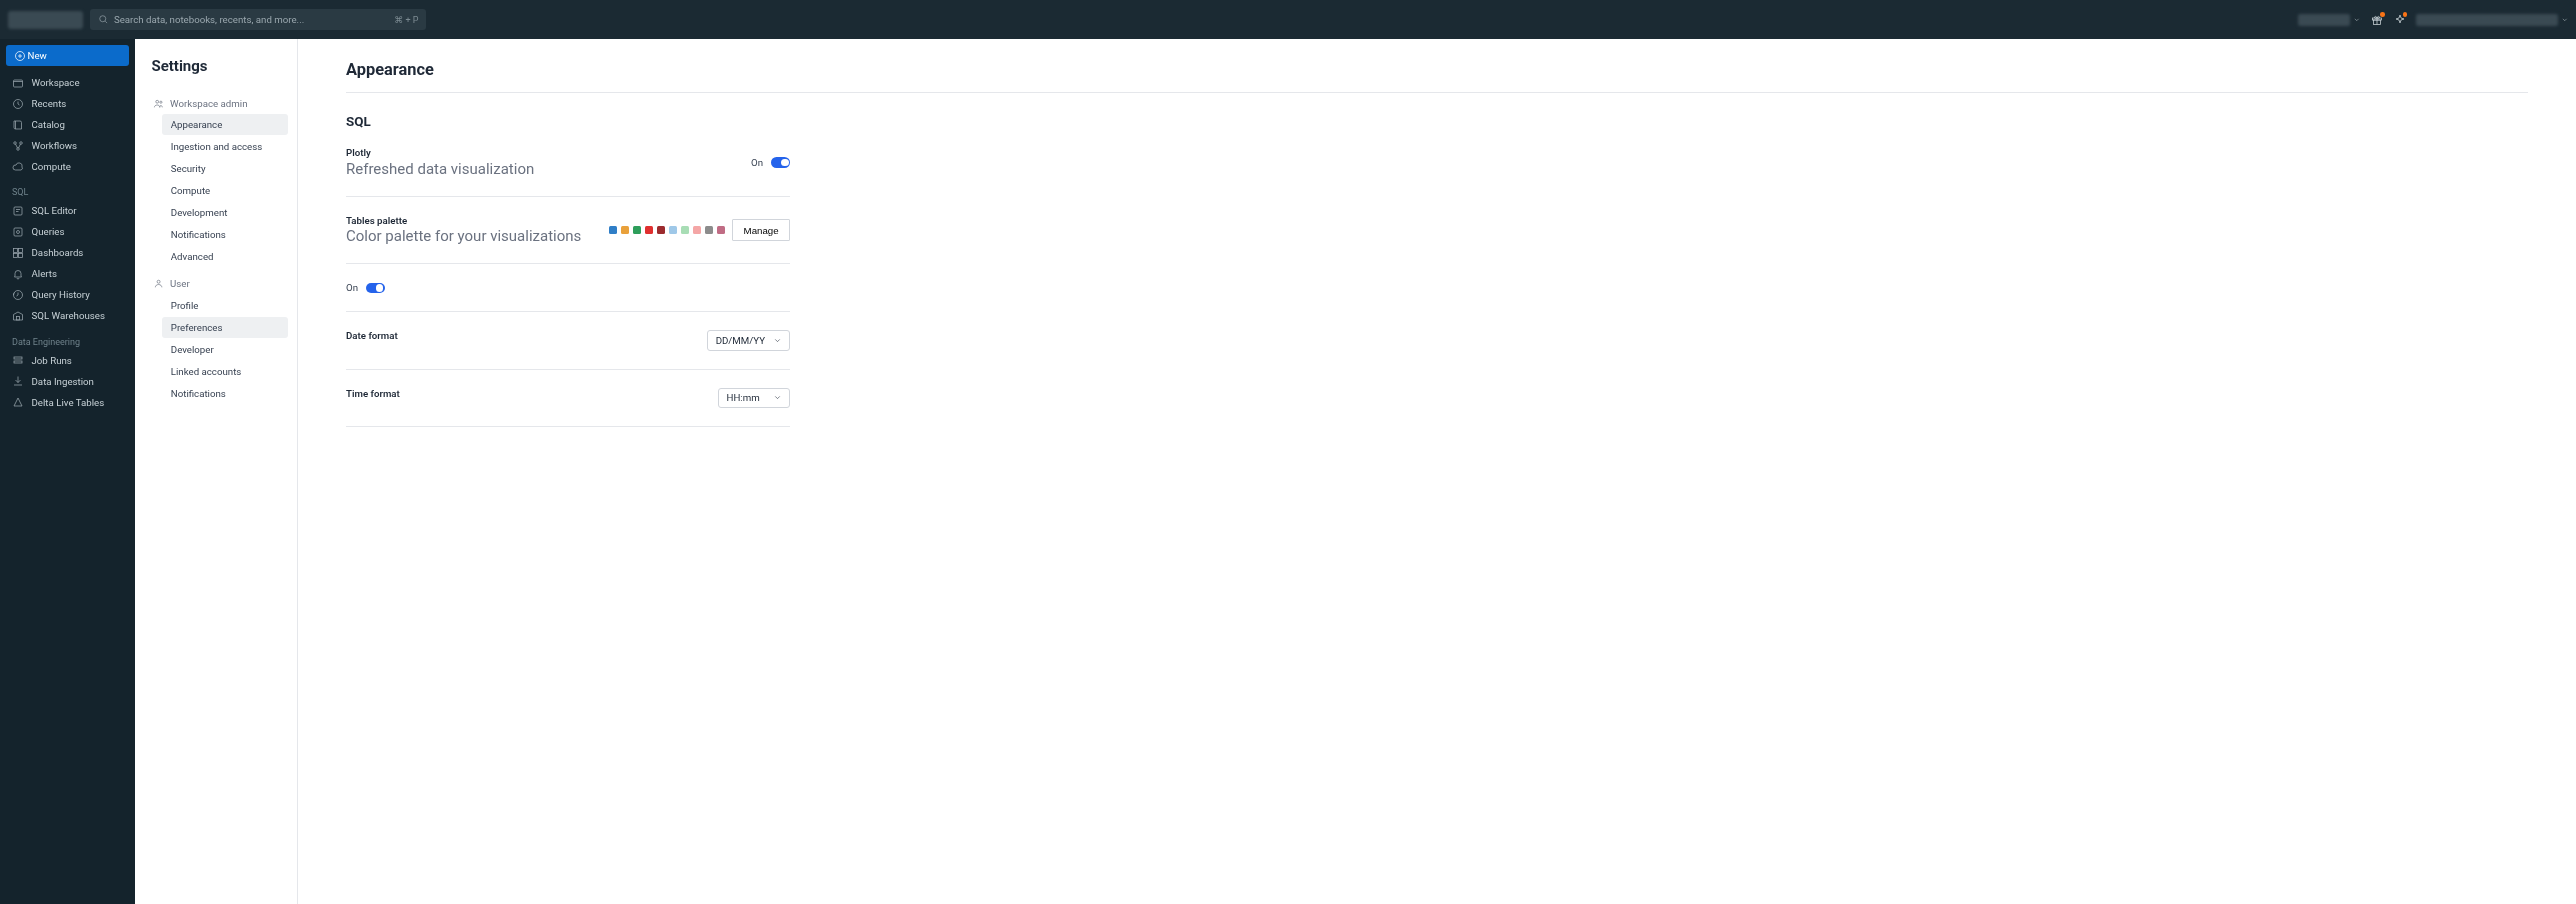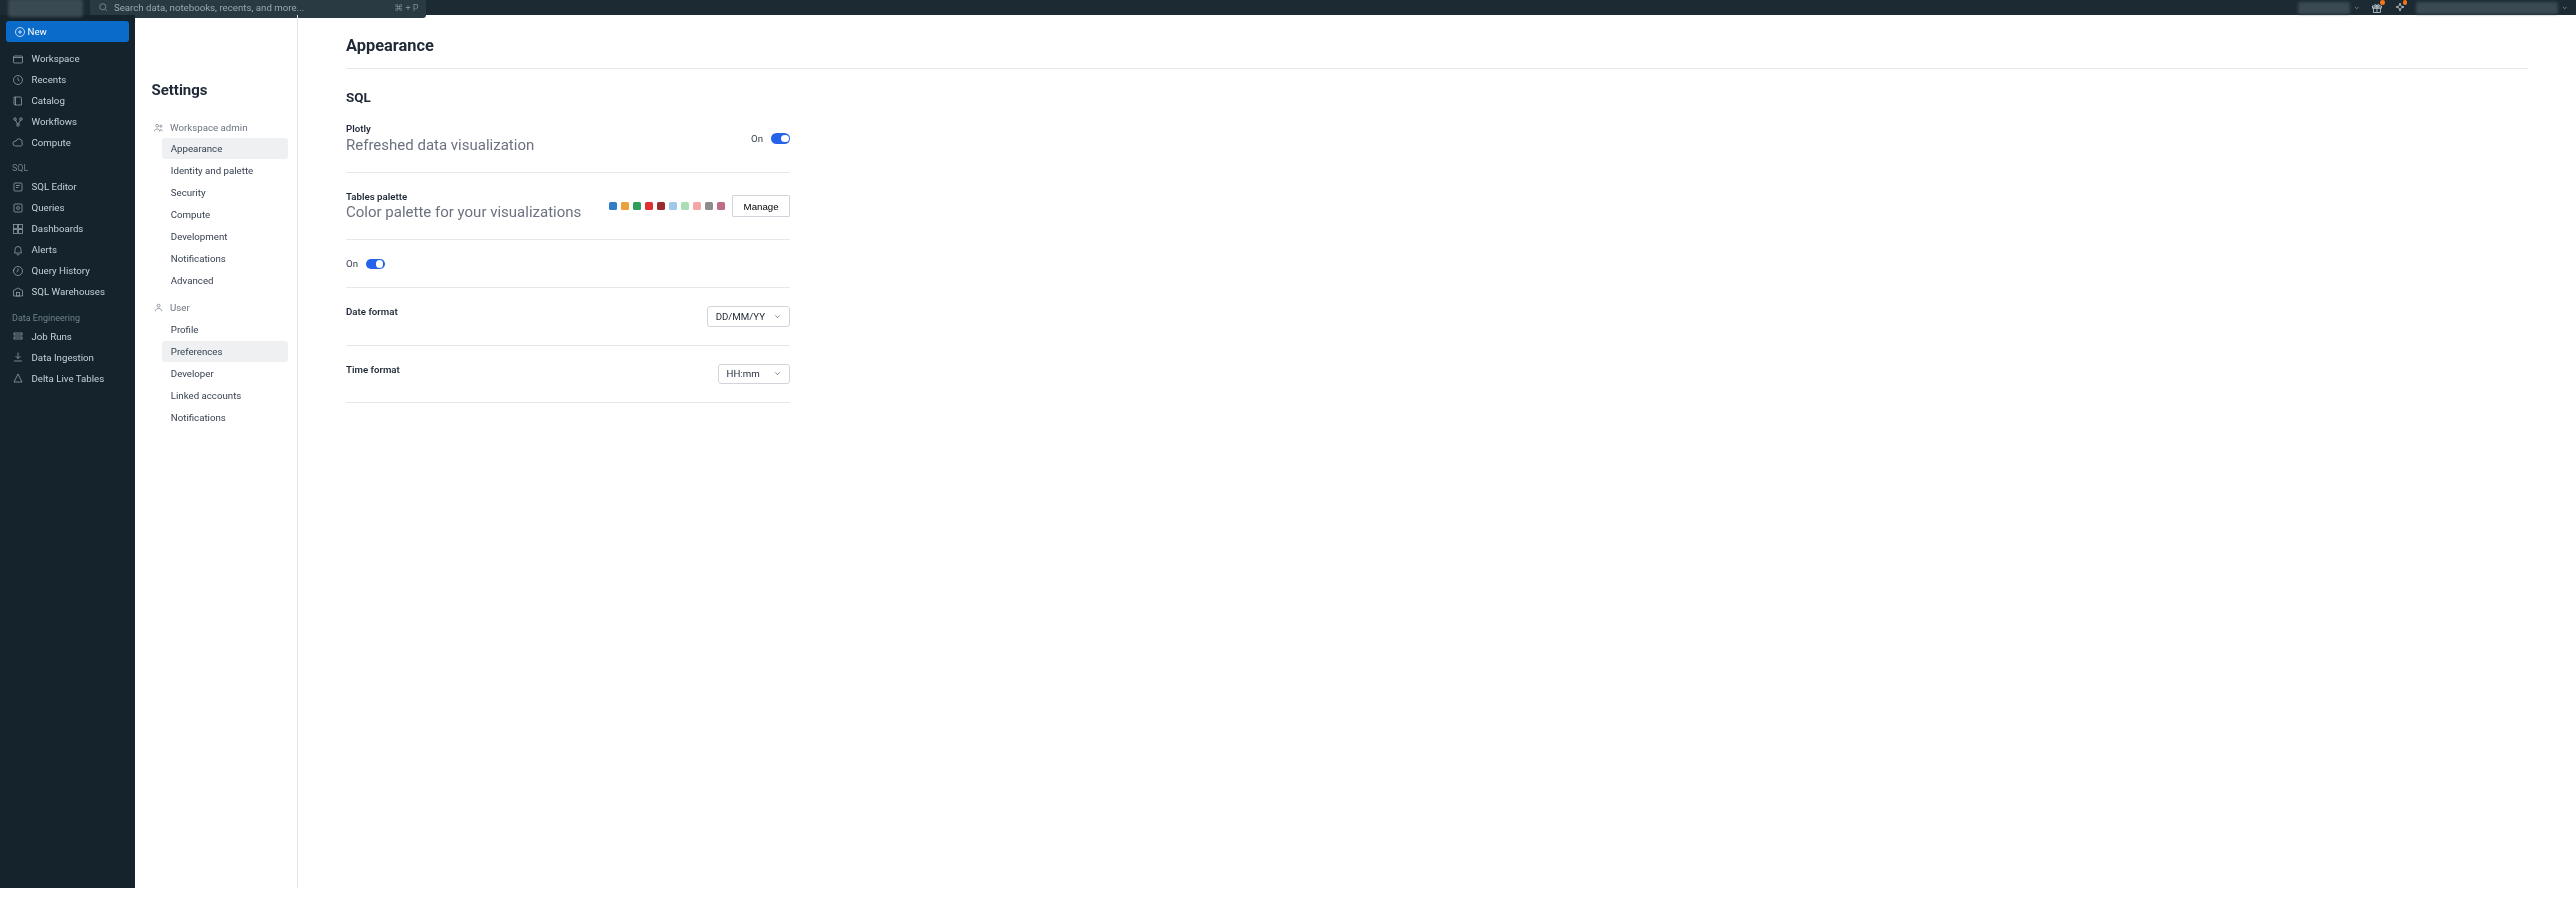--- a/index.html
+++ b/index.html
@@ -7,21 +7,21 @@
     font-family: -apple-system, BlinkMacSystemFont, "Segoe UI", Roboto, "Helvetica Neue", Arial, sans-serif;
     font-size: 9.7px;
     color: #1f2937;
     background: #fff;
     height: 100vh;
     overflow: hidden;
   }
 
   
   .topbar {
-    height: 15px;
+    height: 39px;
     background: #1b2a33;
     display: flex;
     align-items: center;
     padding: 0 7.5px;
     gap: 7.5px;
     color: #cfd8dc;
   }
   .brand {
     width: 75px; height: 18px;
     background: #3a4a53;
@@ -94,21 +94,20 @@
   
   .settings-col {
     width: 163px;
     border-right: 0.7px solid #e5e7eb;
     padding: 18px 9px 18px 16.4px;
   }
   .settings-col h1 {
     font-size: 15px;
     font-weight: 700;
     margin-bottom: 18px;
-    margin-top: 48px;
   }
   .sc-section {
     display:flex; align-items:center; gap:6px;
     font-size:9.7px;
     color:#6b7280;
     padding:4.5px 1.5px;
     margin-top: 6px;
   }
   .sc-section .icon { width:11.2px; height:11.2px; stroke:#6b7280; }
   .sc-item {
@@ -361,21 +360,21 @@
       <svg class="icon" width="11.2" height="11.2" viewBox="0 0 24 24">
           <circle cx="9" cy="8" r="3"></circle>
           <circle cx="17" cy="9" r="2.3"></circle>
           <path d="M3 20c0-3 3-5 6-5s6 2 6 5"></path>
           <path d="M14 20c0-2 1.5-3.8 3-3.8s3 1.8 3 3.8"></path>
         </svg>
       <span>Workspace admin</span>
     </div>
     <div id="sc-ws">
         <div class="sc-item active">Appearance</div>
-        <div class="sc-item">Identity and palette</div>
+        <div class="sc-item">Ingestion and access</div>
         <div class="sc-item">Security</div>
         <div class="sc-item">Compute</div>
         <div class="sc-item">Development</div>
         <div class="sc-item">Notifications</div>
         <div class="sc-item">Advanced</div>
       </div>
 
     <div class="sc-section">
       <svg class="icon" width="11.2" height="11.2" viewBox="0 0 24 24">
           <circle cx="12" cy="8" r="3.2"></circle>

